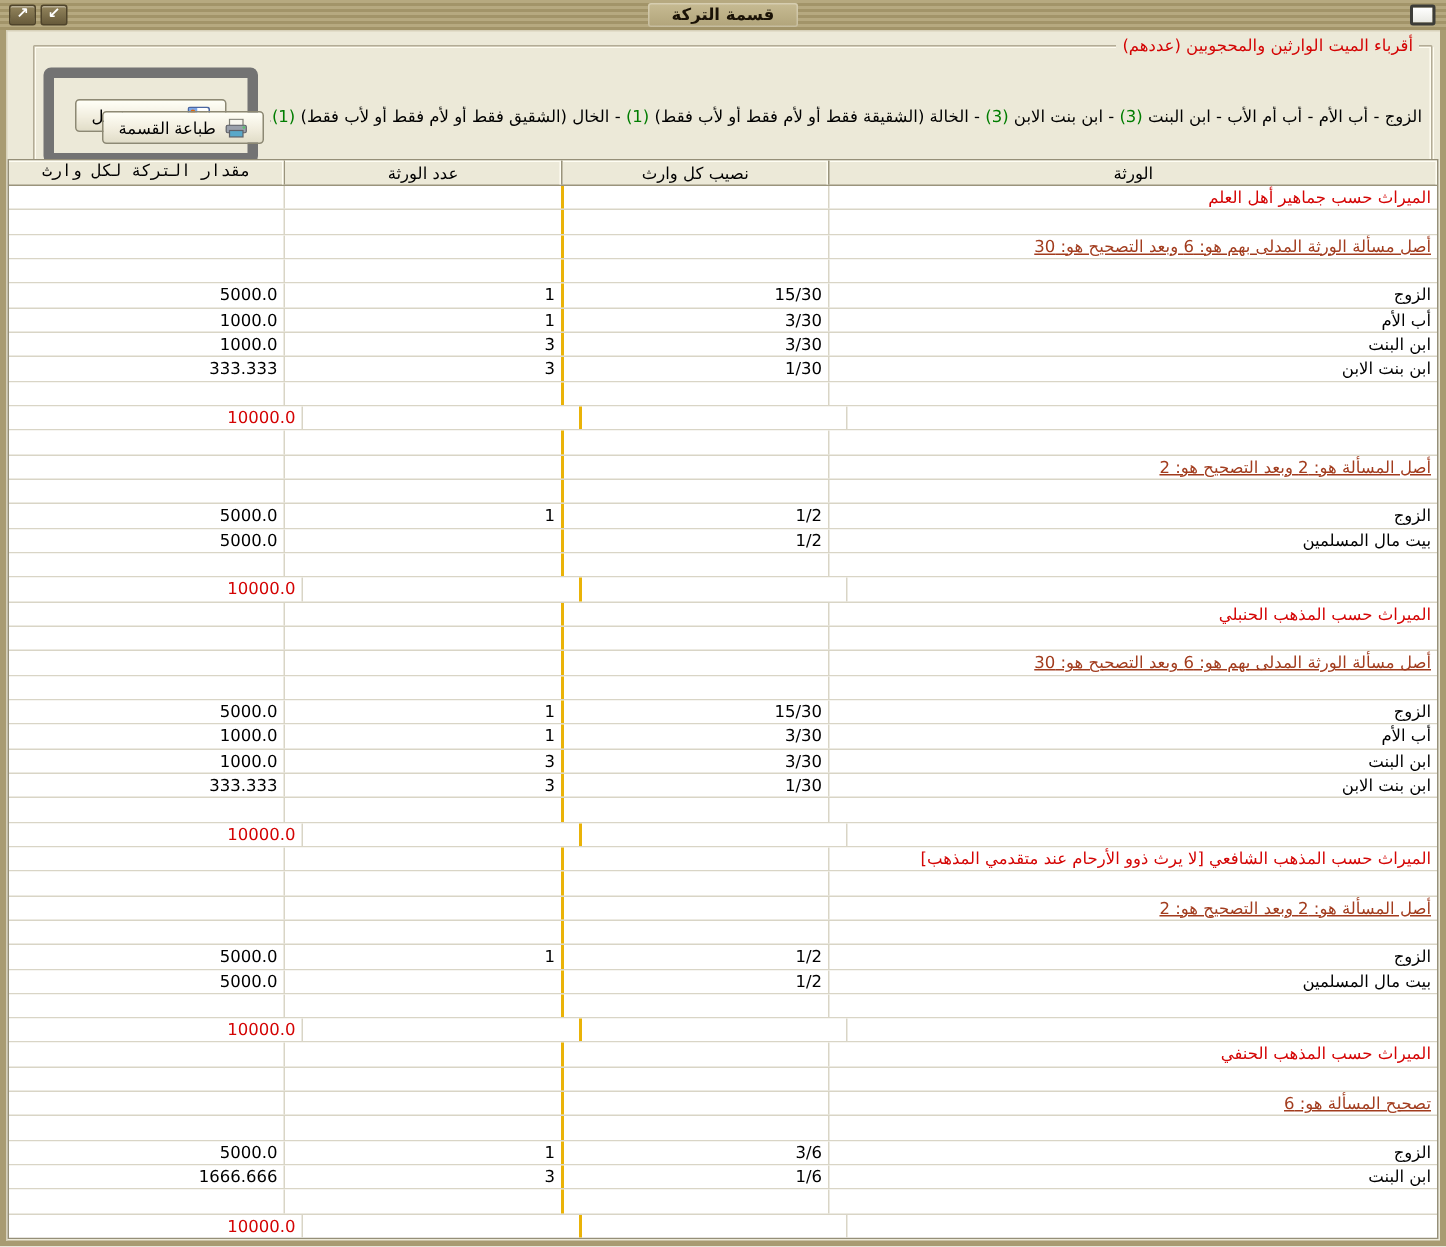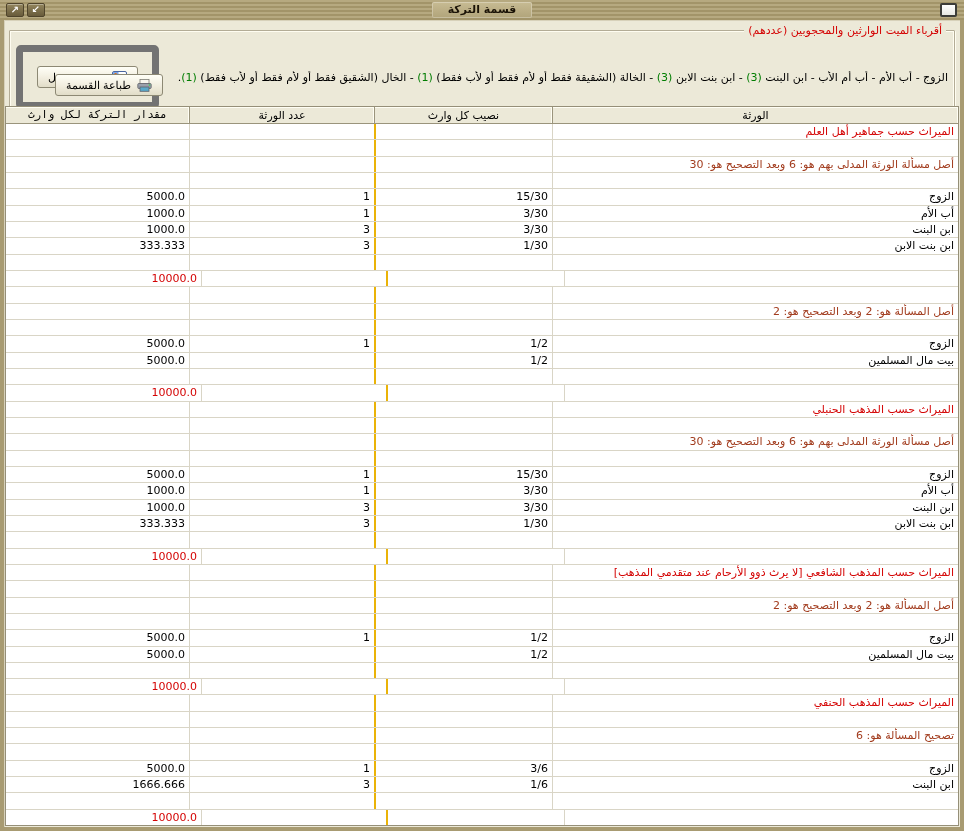--- a/index.html
+++ b/index.html
@@ -41,21 +41,21 @@
 
   
   .client {
     position:absolute; left:4px; right:4px; top:20px; bottom:4px;
     background:#ece9d8;
     box-shadow:inset 1px 1px 0 #d7d1ba;
   }
 
   
   .groupbox {
-    position:absolute; left:5px; right:5px; top:10px; height:81px;
+    position:absolute; left:18px; right:5px; top:10px; height:81px;
     border:1px solid #b3ac96;
     box-shadow:inset 0 0 0 1px #fffdf1, 1px 1px 0 #fffdf1;
     border-radius:1px;
   }
   .groupbox-label {
     position:absolute; top:-8px; right:8px;
     background:#ece9d8; padding:0 4px;
     font-size:11px; color:var(--red); direction:rtl; line-height:15px;
   }
   .relatives-row {
@@ -116,21 +116,21 @@
   .grid-row:last-child { border-bottom:none; }
   .cell {
     overflow:hidden; white-space:nowrap;
     font-size:11px; line-height:15px; padding:0 4px; color:#000;
   }
   .col-heirs  { flex:1 1 auto; direction:rtl; text-align:right; border-left:1px solid #d9d5c6; }
   .col-share  { flex:0 0 178px; direction:ltr; text-align:right; border-left:2px solid #eab308; }
   .col-count  { flex:0 0 185px; direction:ltr; text-align:right; border-left:1px solid #d9d5c6; }
   .col-amount { flex:0 0 183px; direction:ltr; text-align:right; }
   .row-section .col-heirs { color:var(--red); }
-  .row-base    .col-heirs { color:var(--brown); }
+  .row-base    .col-heirs { color:var(--brown);text-decoration:underline; }
   .row-total   .col-amount { color:var(--red);margin-left:12px; }
 </style>
 </head>
 <body>
 
 <div class="window">
 
   <div class="titlebar">
     <div class="tb-left">
       <div class="tb-btn">↗</div>

